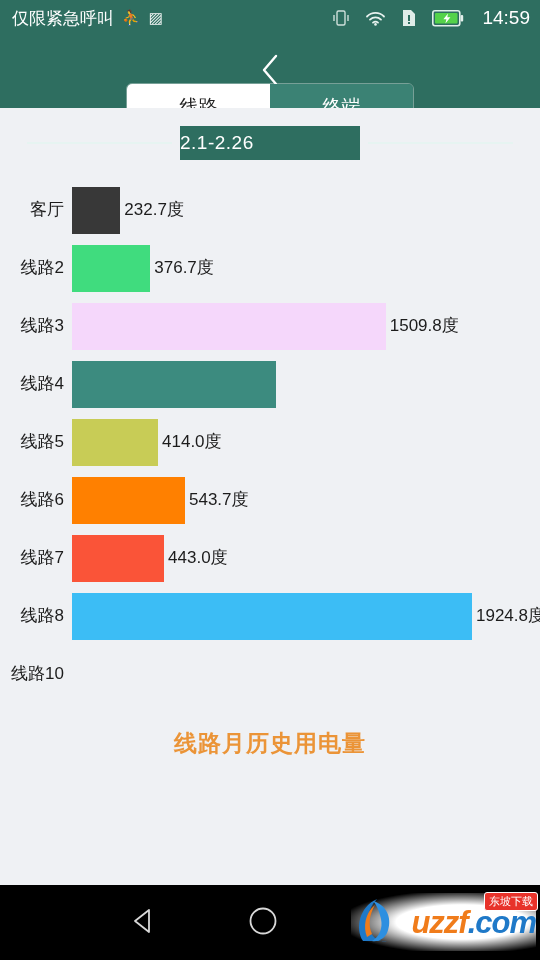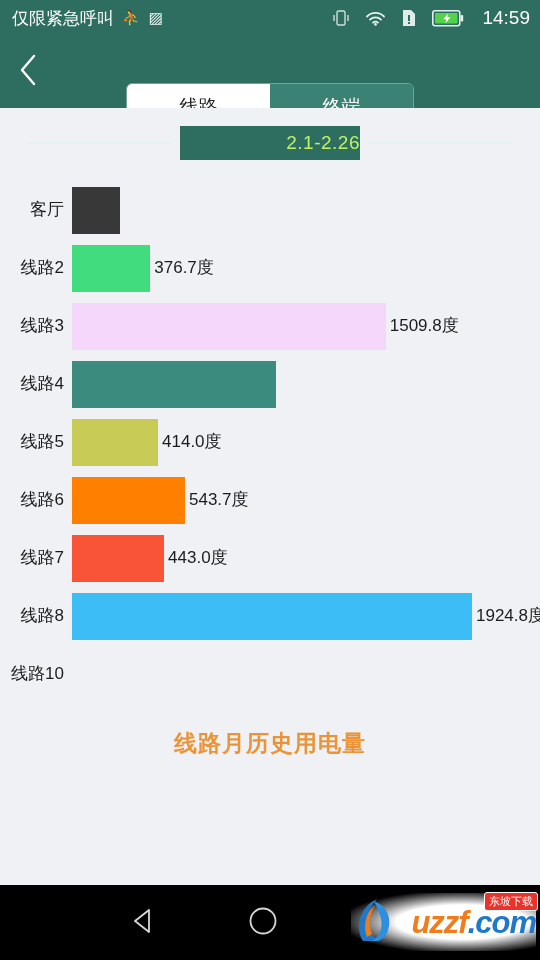--- a/index.html
+++ b/index.html
@@ -20,21 +20,21 @@
   .sb-icon-lte{ margin-left:8px; font-size:15px; opacity:.95; }
   .sb-icon-img{ margin-left:8px; font-size:15px; opacity:.95; }
   .sb-right{ position:absolute; right:10px; top:0; height:36px;
              display:flex; align-items:center; gap:16px; }
   .sb-right svg{ display:block; }
   .sb-clock{ font-size:19px; margin-left:2px; }
 
   
   .header{
     height:72px; background:#2e6e60;
-    display:flex; align-items:center; position:relative;
+    display:flex; align-items:center; position:relative;justify-content:center;
   }
   .back-btn{ width:56px; height:72px; display:flex;
              align-items:center; justify-content:center; }
   .tabs{
     position:absolute; left:126px; top:47px;
     width:288px; height:47px;
     border-radius:6px; overflow:hidden; display:flex;
     border:1px solid rgba(255,255,255,.35);
   }
   .tab{
@@ -49,22 +49,22 @@
     position:absolute; left:0; top:108px;
     width:540px; height:777px; background:#eff1f4;
   }
 
   .range-row{
     display:flex; align-items:center; justify-content:center;
     padding-top:18px; gap:0;
   }
   .range-line{ width:145px; height:2px; background:#e6f4f1; }
   .range-chip{
-    background:#2e6e60; color:#bef264; font-size:19px;
-    padding:6px 0; width:180px; text-align:right;
+    background:#2e6e60; color:#ffffff; font-size:19px;
+    padding:6px 0; width:180px; text-align:left;
     margin:0 8px; letter-spacing:.5px;
   }
 
   
   .chart{ position:relative; margin-top:20px; }
   .row{
     position:relative; height:58px;
   }
   .row-label{
     position:absolute; right:476px; top:0; height:58px;
@@ -186,20 +186,21 @@
     <div class="range-row">
       <div class="range-line"></div>
       <div class="range-chip">2.1-2.26</div>
       <div class="range-line"></div>
     </div>
 
     <div class="chart" id="chart">
         <div class="row">
           <div class="row-label">客厅</div>
           <div class="bar" style="width: 48.3583px; background: rgb(56, 56, 56);"></div>
+          <div class="bar-value" style="left: 120.358px;">232.7度</div>
         </div>
         <div class="row">
           <div class="row-label">线路2</div>
           <div class="bar" style="width: 78.2835px; background: rgb(64, 220, 126);"></div>
           <div class="bar-value" style="left: 150.283px;">376.7度</div>
         </div>
         <div class="row">
           <div class="row-label">线路3</div>
           <div class="bar" style="width: 313.757px; background: rgb(245, 215, 251);"></div>
           <div class="bar-value" style="left: 385.757px;">1509.8度</div>

